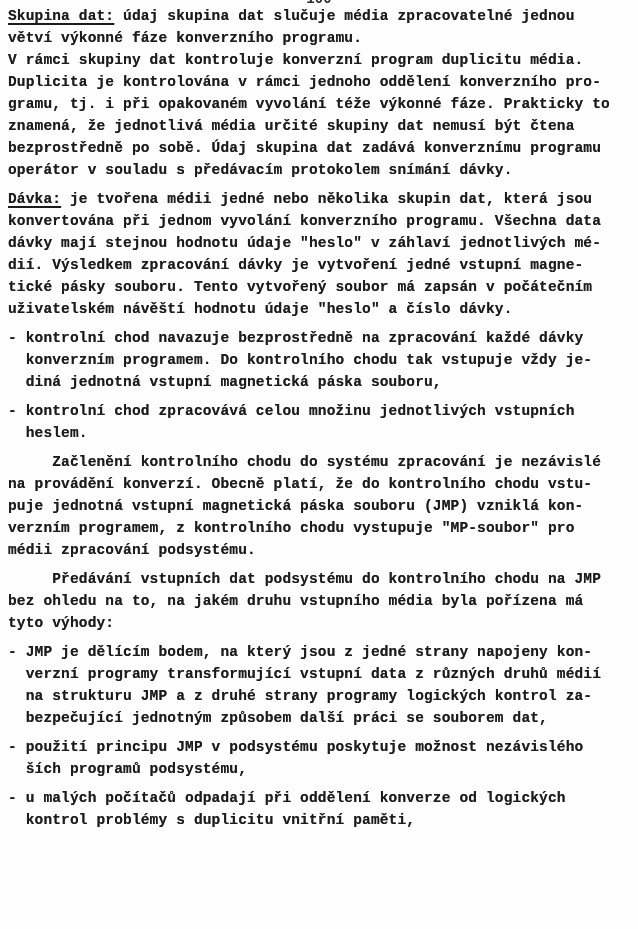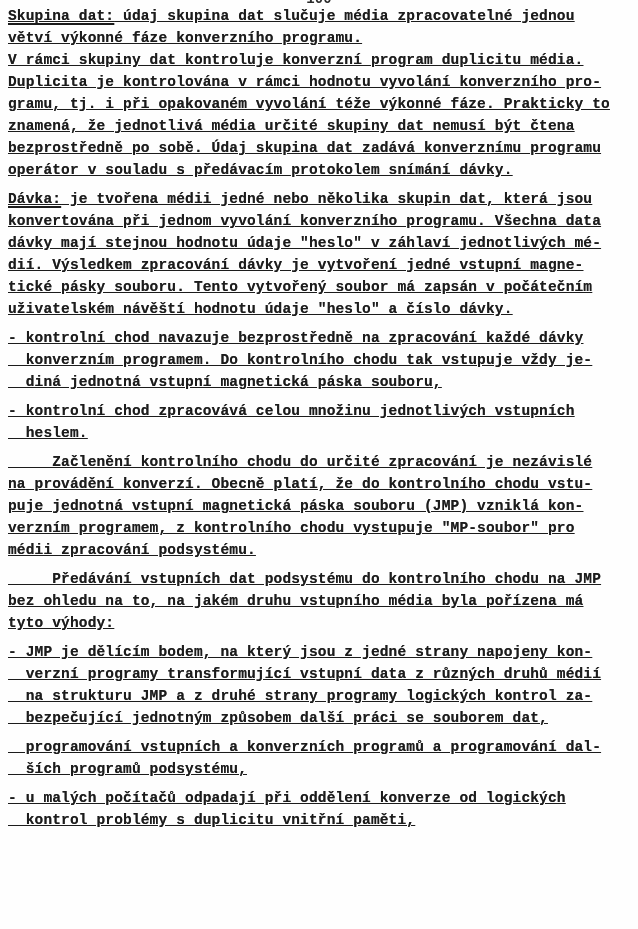--- a/index.html
+++ b/index.html
@@ -33,21 +33,20 @@
     color: #2a2a2a;
   }
   .doc-body {
     position: absolute;
     top: 5px;
     left: 8px;
     right: 4px;
   }
   .block {
     margin: 0;
-    text-decoration: underline;
   }
   .block.gap {
     margin-bottom: 7px;
   }
   .line {
     white-space: pre;
     line-height: 22px;
     height: 22px;
     text-shadow: 0 0 0.5px rgba(20,20,20,0.65);
   }
@@ -62,21 +61,21 @@
 
 <div class="page">
   <div class="page-number">100</div>
   <div class="doc-body">
       <div class="block">
         <div class="line"><span class="lead">Skupina dat:</span> údaj skupina dat slučuje média zpracovatelné jednou</div>
         <div class="line">větví výkonné fáze konverzního programu.</div>
       </div>
       <div class="block gap">
         <div class="line">V rámci skupiny dat kontroluje konverzní program duplicitu média.</div>
-        <div class="line">Duplicita je kontrolována v rámci hodnotu vyvolání konverzního pro-</div>
+        <div class="line">Duplicita je kontrolována v rámci jednoho oddělení konverzního pro-</div>
         <div class="line">gramu, tj. i při opakovaném vyvolání téže výkonné fáze. Prakticky to</div>
         <div class="line">znamená, že jednotlivá média určité skupiny dat nemusí být čtena</div>
         <div class="line">bezprostředně po sobě. Údaj skupina dat zadává konverznímu programu</div>
         <div class="line">operátor v souladu s předávacím protokolem snímání dávky.</div>
       </div>
       <div class="block gap">
         <div class="line"><span class="lead">Dávka:</span> je tvořena médii jedné nebo několika skupin dat, která jsou</div>
         <div class="line">konvertována při jednom vyvolání konverzního programu. Všechna data</div>
         <div class="line">dávky mají stejnou hodnotu údaje "heslo" v záhlaví jednotlivých mé-</div>
         <div class="line">dií. Výsledkem zpracování dávky je vytvoření jedné vstupní magne-</div>
@@ -86,39 +85,39 @@
       <div class="block gap">
         <div class="line">- kontrolní chod navazuje bezprostředně na zpracování každé dávky</div>
         <div class="line">  konverzním programem. Do kontrolního chodu tak vstupuje vždy je-</div>
         <div class="line">  diná jednotná vstupní magnetická páska souboru,</div>
       </div>
       <div class="block gap">
         <div class="line">- kontrolní chod zpracovává celou množinu jednotlivých vstupních</div>
         <div class="line">  heslem.</div>
       </div>
       <div class="block gap">
-        <div class="line">     Začlenění kontrolního chodu do určité zpracování je nezávislé</div>
+        <div class="line">     Začlenění kontrolního chodu do systému zpracování je nezávislé</div>
         <div class="line">na provádění konverzí. Obecně platí, že do kontrolního chodu vstu-</div>
         <div class="line">puje jednotná vstupní magnetická páska souboru (JMP) vzniklá kon-</div>
         <div class="line">verzním programem, z kontrolního chodu vystupuje "MP-soubor" pro</div>
         <div class="line">médii zpracování podsystému.</div>
       </div>
       <div class="block gap">
         <div class="line">     Předávání vstupních dat podsystému do kontrolního chodu na JMP</div>
         <div class="line">bez ohledu na to, na jakém druhu vstupního média byla pořízena má</div>
         <div class="line">tyto výhody:</div>
       </div>
       <div class="block gap">
         <div class="line">- JMP je dělícím bodem, na který jsou z jedné strany napojeny kon-</div>
         <div class="line">  verzní programy transformující vstupní data z různých druhů médií</div>
         <div class="line">  na strukturu JMP a z druhé strany programy logických kontrol za-</div>
         <div class="line">  bezpečující jednotným způsobem další práci se souborem dat,</div>
       </div>
       <div class="block gap">
-        <div class="line">  programování vstupních a konverzních programů a programování dal-</div>
+        <div class="line">- použití principu JMP v podsystému poskytuje možnost nezávislého</div>
         <div class="line">  ších programů podsystému,</div>
       </div>
       <div class="block">
         <div class="line">- u malých počítačů odpadají při oddělení konverze od logických</div>
         <div class="line">  kontrol problémy s duplicitu vnitřní paměti,</div>
       </div>
     </div>
 </div>
 
 </body></html>

